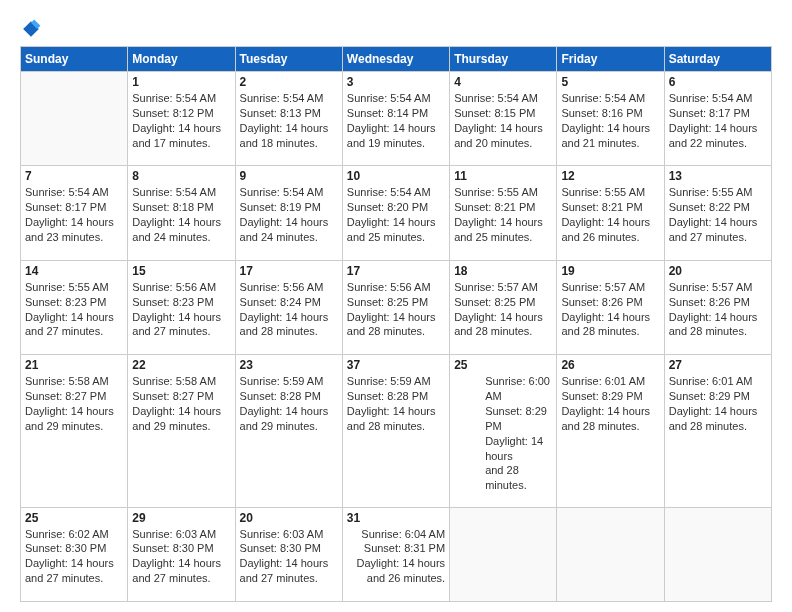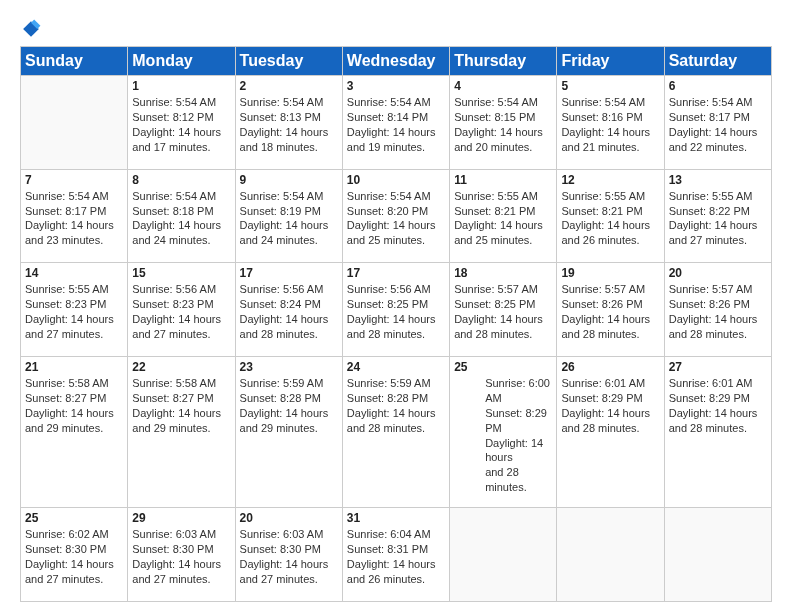--- a/index.html
+++ b/index.html
@@ -54,21 +54,21 @@
     }
     .calendar {
       flex: 1;
       border-collapse: collapse;
       width: 100%;
       table-layout: fixed;
     }
     .calendar th {
       background: #1565c0;
       color: #fff;
-      font-size: 16px;
+      font-size: 12px;
       font-weight: bold;
       padding: 5px 4px;
       text-align: left;
       border: 1px solid #ccc;
     }
     .calendar td {
       border: 1px solid #ccc;
       vertical-align: top;
       padding: 3px 4px;
       font-size: 9.5px;
@@ -287,21 +287,21 @@
 and 29 minutes.</div>
           </td>
           <td>
             <div class="day-num">23</div>
             <div class="day-info" style="white-space: pre-line;">Sunrise: 5:59 AM
 Sunset: 8:28 PM
 Daylight: 14 hours
 and 29 minutes.</div>
           </td>
           <td>
-            <div class="day-num">24</div>
+            <div class="day-num">37</div>
             <div class="day-info" style="white-space: pre-line;">Sunrise: 5:59 AM
 Sunset: 8:28 PM
 Daylight: 14 hours
 and 28 minutes.</div>
           </td>
           <td>
             <div class="day-num">25</div>
             <div class="day-info" style="white-space: pre-line; margin-left: 31px;">Sunrise: 6:00 AM
 Sunset: 8:29 PM
 Daylight: 14 hours
@@ -339,21 +339,21 @@
           </td>
           <td>
             <div class="day-num">20</div>
             <div class="day-info" style="white-space: pre-line;">Sunrise: 6:03 AM
 Sunset: 8:30 PM
 Daylight: 14 hours
 and 27 minutes.</div>
           </td>
           <td>
             <div class="day-num">31</div>
-            <div class="day-info" style="white-space: pre-line;">Sunrise: 6:04 AM
+            <div class="day-info" style="white-space: pre-line; text-align: right;">Sunrise: 6:04 AM
 Sunset: 8:31 PM
 Daylight: 14 hours
 and 26 minutes.</div>
           </td>
           <td class="empty-cell"></td>
           <td class="empty-cell"></td>
           <td class="empty-cell"></td>
         </tr>
       </tbody>
   </table>

